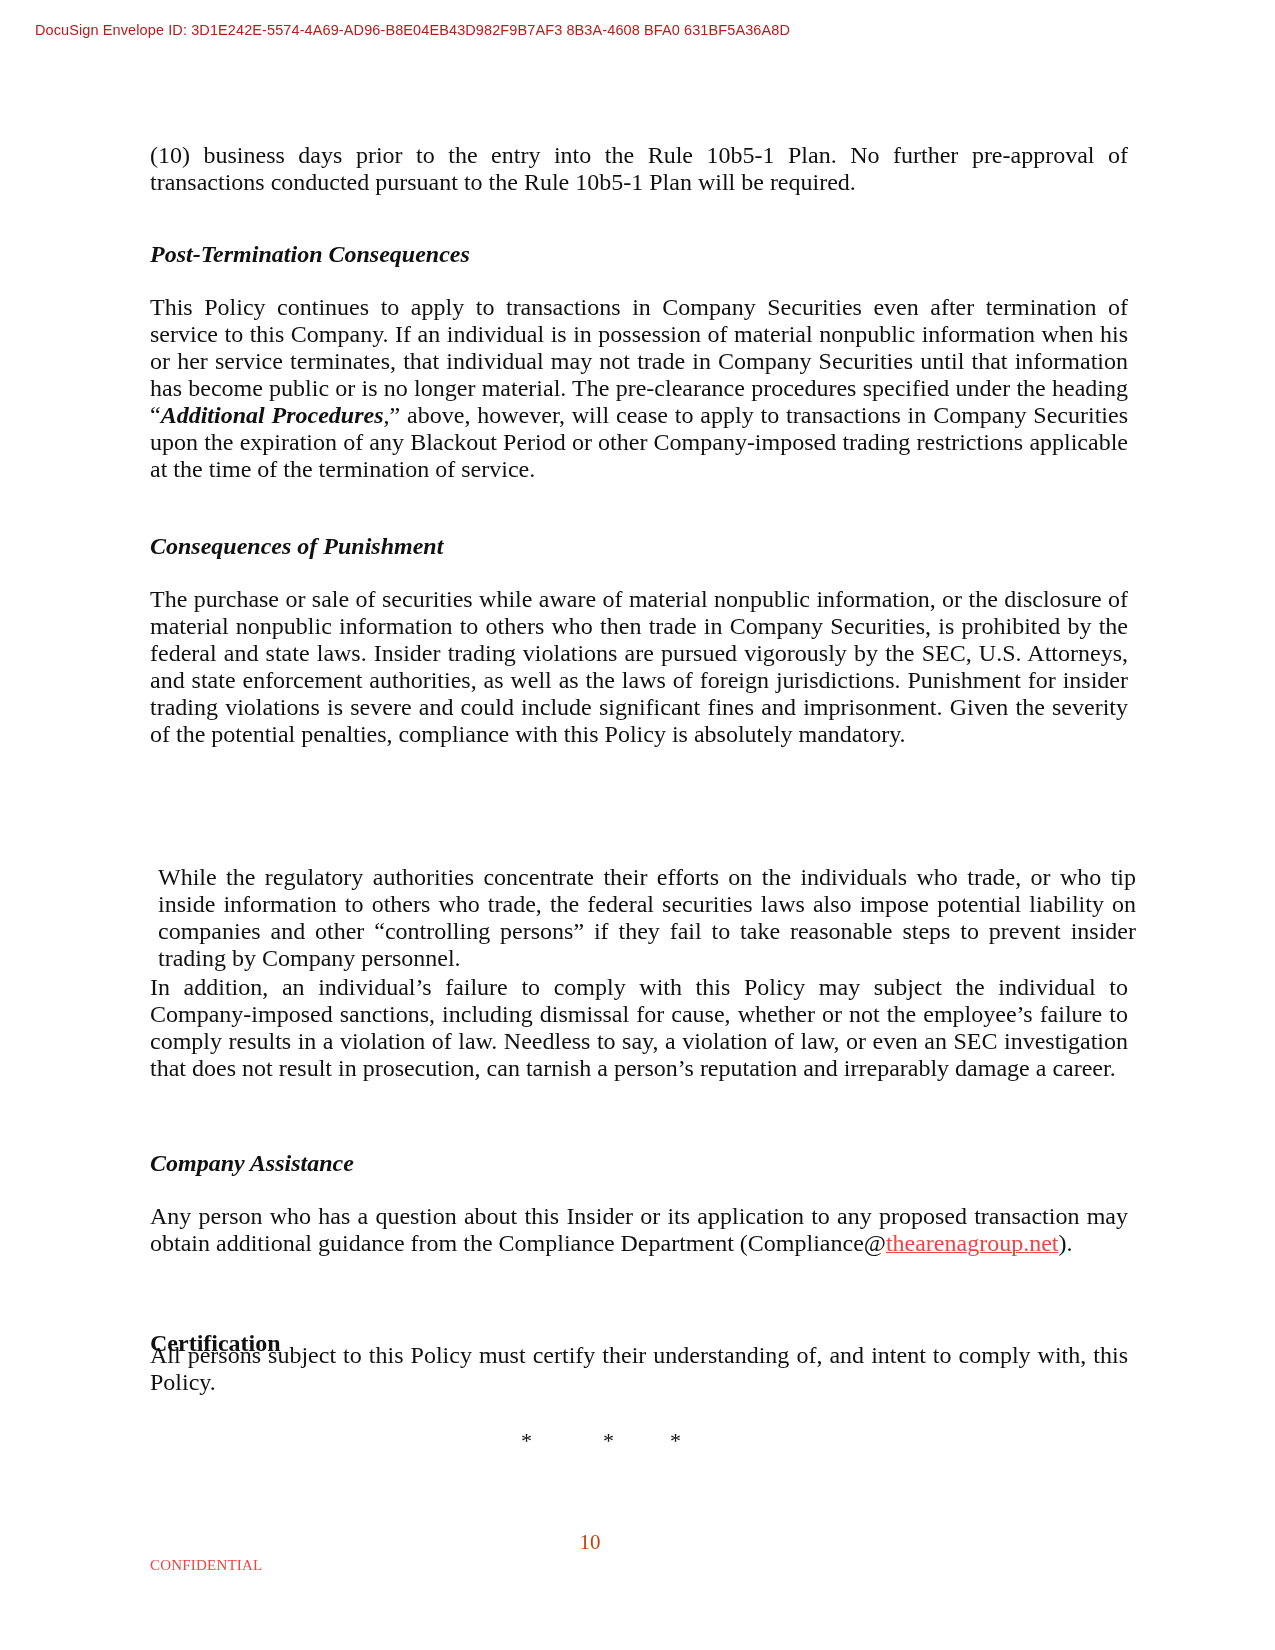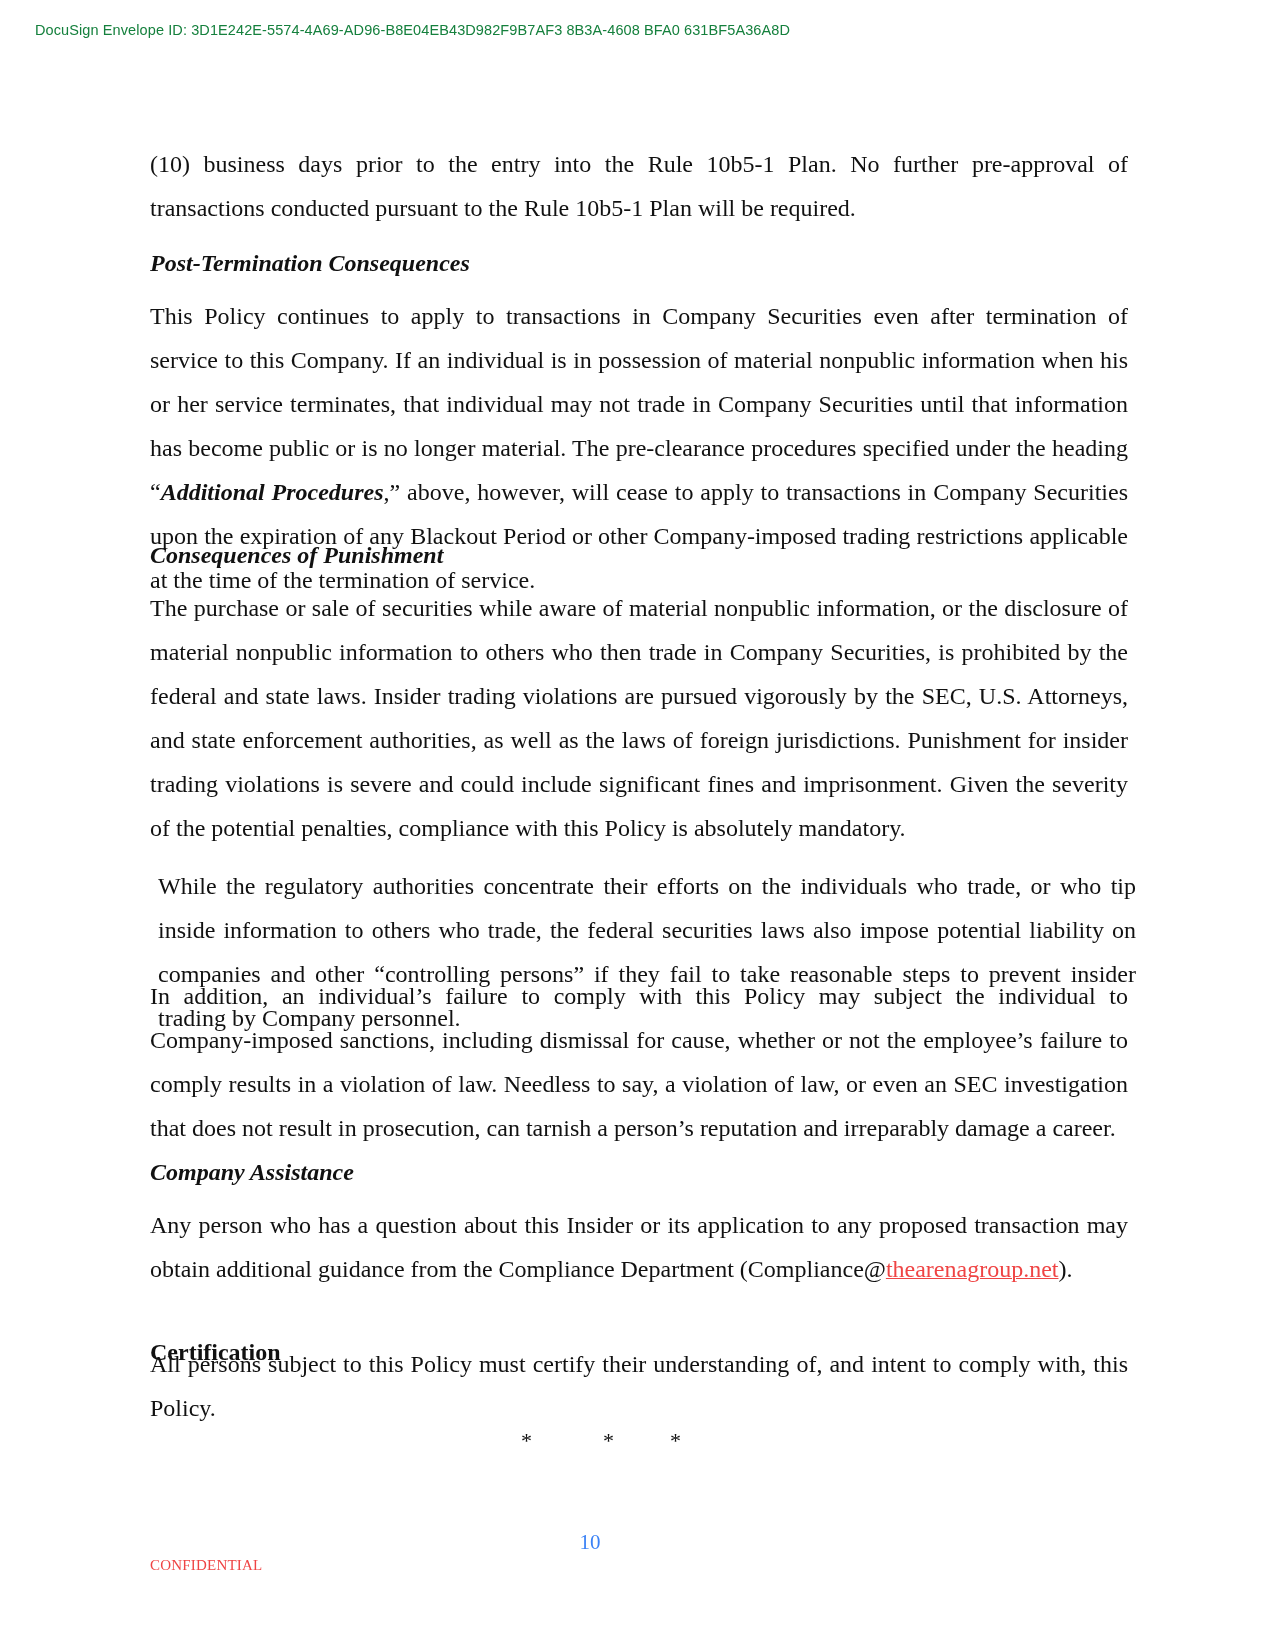--- a/index.html
+++ b/index.html
@@ -1,38 +1,38 @@
 <!DOCTYPE html>
 <html><head>
 <meta charset="utf-8">
 <style>
   html, body { margin: 0; padding: 0; background: #ffffff; }
   body { width: 1275px; height: 1650px; position: relative; overflow: hidden; }
   .envelope {
     position: absolute; left: 35px; top: 22px;
-    font-family: "Liberation Sans", sans-serif; font-size: 14.5px; color: #15803d;
+    font-family: "Liberation Sans", sans-serif; font-size: 14.5px; color: #b91c1c;
     white-space: nowrap; letter-spacing: 0.1px;
   }
   .block {
     position: absolute; left: 150px; width: 978px;
-    font-family: "Liberation Serif", serif; font-size: 24px; line-height: 44px;
+    font-family: "Liberation Serif", serif; font-size: 24px; line-height: 27px;
     color: #111; text-align: justify; text-align-last: left;
   }
   .heading { font-weight: bold; font-style: italic; }
   .plain-heading { font-weight: bold; font-style: normal; margin-top: 42px; }
   .inline-emph { font-weight: bold; font-style: italic; }
   a.email-link { color: #ef4444; text-decoration: underline; text-decoration-thickness: 1px; }
   .stars {
     position: absolute; top: 1428px; left: 0; width: 1275px;
     font-family: "Liberation Serif", serif; font-size: 22px; color: #111;
   }
   .stars span { position: absolute; }
   .page-number {
     position: absolute; top: 1530px; left: 570px; width: 40px; text-align: center;
-    font-family: "Liberation Serif", serif; font-size: 21px; color: #3b82f6;
+    font-family: "Liberation Serif", serif; font-size: 21px; color: #c2410c;
   }
   .confidential {
     position: absolute; top: 1557px; left: 150px;
     font-family: "Liberation Serif", serif; font-size: 15px; color: #ef4444; letter-spacing: 0.2px;
   }
 </style>
 </head>
 <body>
 
 <div class="envelope">DocuSign Envelope ID: 3D1E242E-5574-4A69-AD96-B8E04EB43D982F9B7AF3 8B3A-4608 BFA0 631BF5A36A8D</div>

